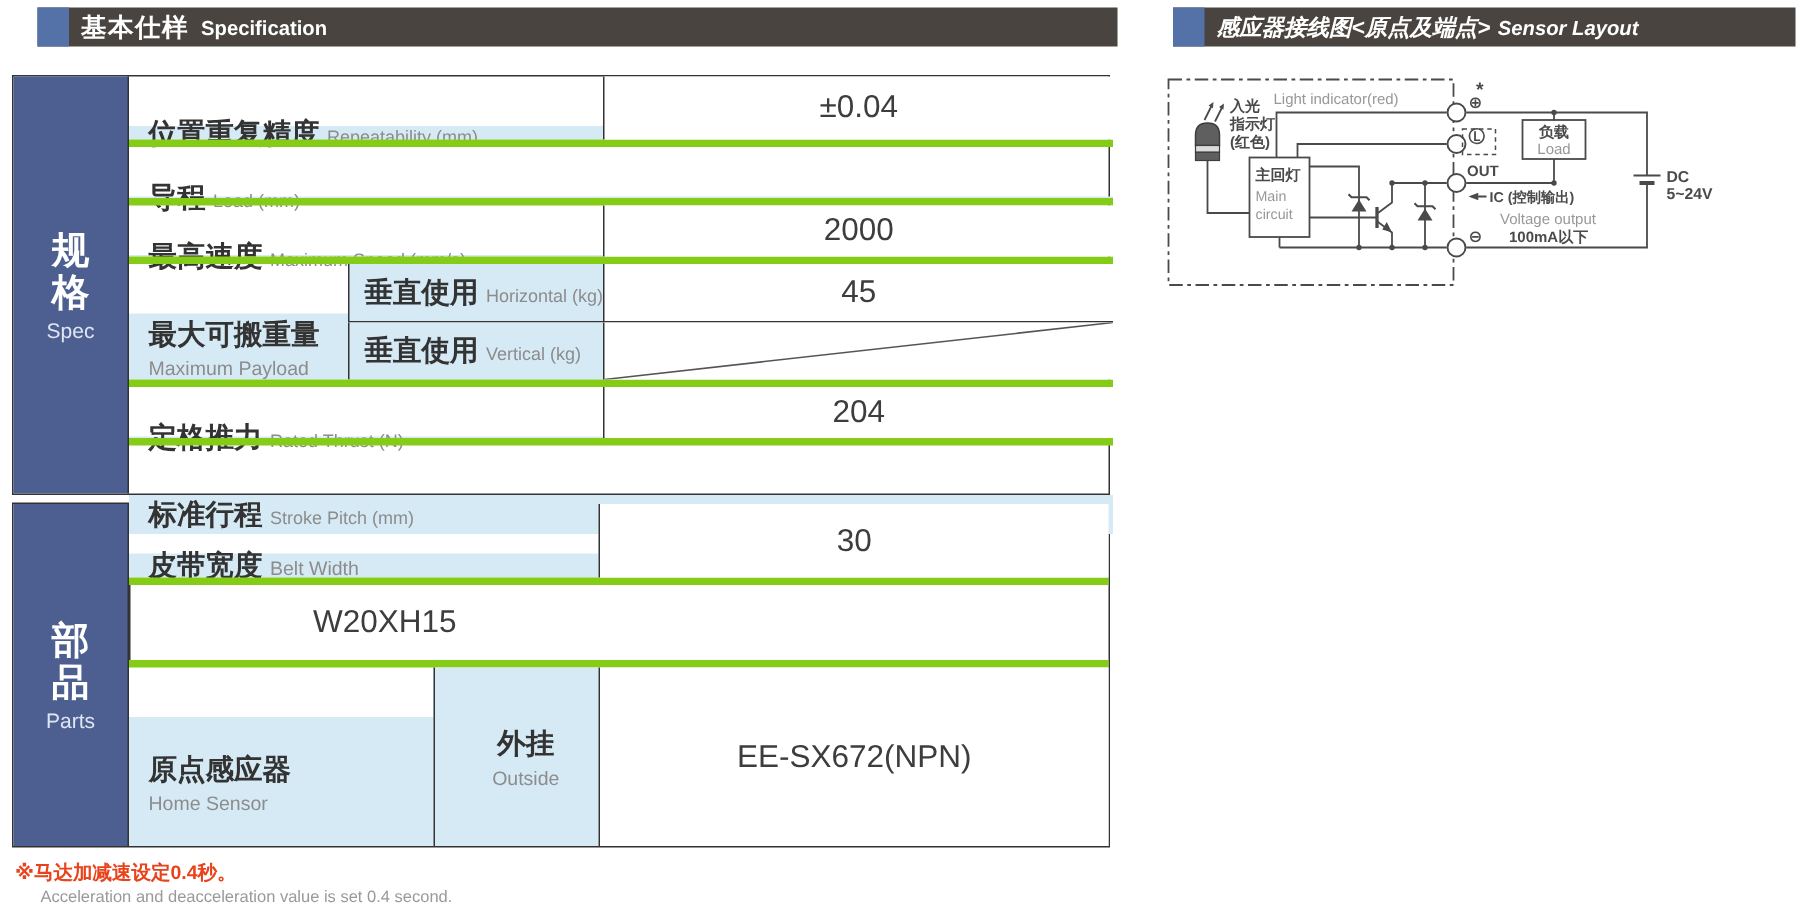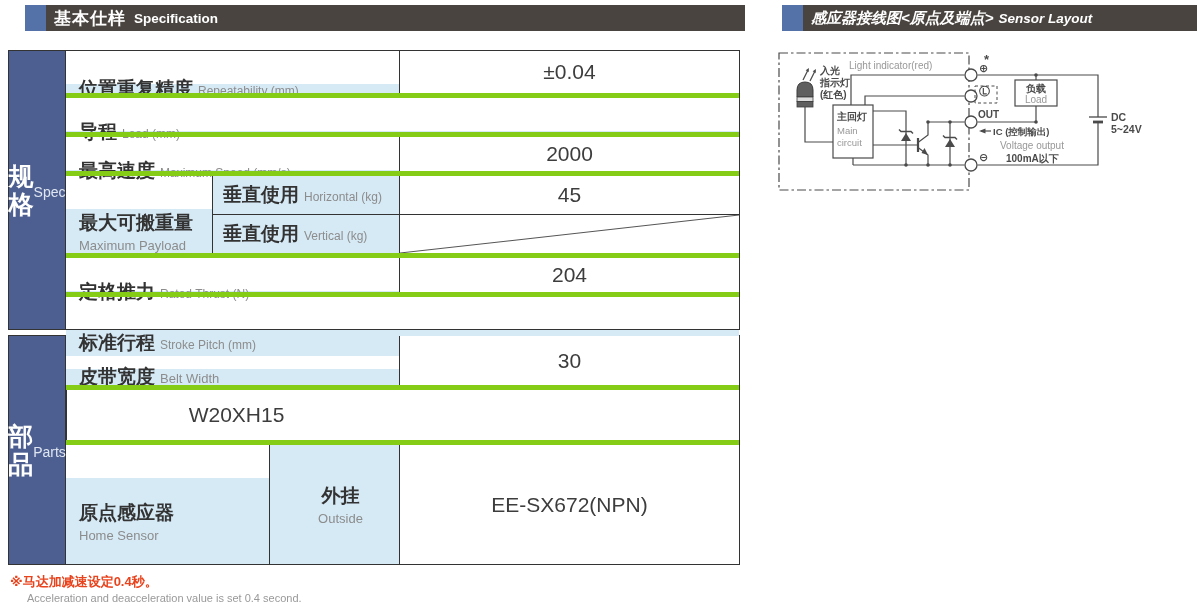--- a/index.html
+++ b/index.html
@@ -13,22 +13,22 @@
   .hdr-sq { width:21px; height:26px; background:#5471a8; margin-right:8px; flex:none; }
   .hdr-zh { font-size:17px; font-weight:700; letter-spacing:1px; margin-right:8px; white-space:nowrap; }
   .hdr-en { font-size:13.5px; font-weight:600; white-space:nowrap; }
   .hdr-left  { left:25px;  top:5px; width:720px; }
   .hdr-right { left:782px; top:5px; width:415px;font-style:italic; }
   .hdr-right .hdr-zh { font-size:15px; margin-right:5px; letter-spacing:0; }
 
   
   .spec-table { position:absolute; left:8px; top:50px; width:732px; }
   .section { display:flex; border:1px solid #333; background:#fff; }
-  .sidebar { width:57px; background:#4d5f90; border-right:1px solid #333;
-             display:flex; flex-direction:row; align-items:center; justify-content:center;
+  .sidebar { width:77px; background:#4d5f90; border-right:1px solid #333;
+             display:flex; flex-direction:column; align-items:center; justify-content:center;
              color:#fff; flex:none; }
   .side-zh { width:30px; font-size:25px; font-weight:700; line-height:1.12;
              word-break:break-all; text-align:center; }
   .side-en { font-size:14px; color:#dfe6f2; margin-top:3px; }
   .rows { flex:1; display:flex; flex-direction:column; }
   .row { display:flex; flex:none; }
   .row + .row { border-top:5px solid #84cc16; }
   .row.grow { flex:1; }
   .label-cell { flex:1; background:#d6eaf6; display:flex; align-items:baseline;
                 padding-left:13px; padding-top:0;margin-top:33px; }

